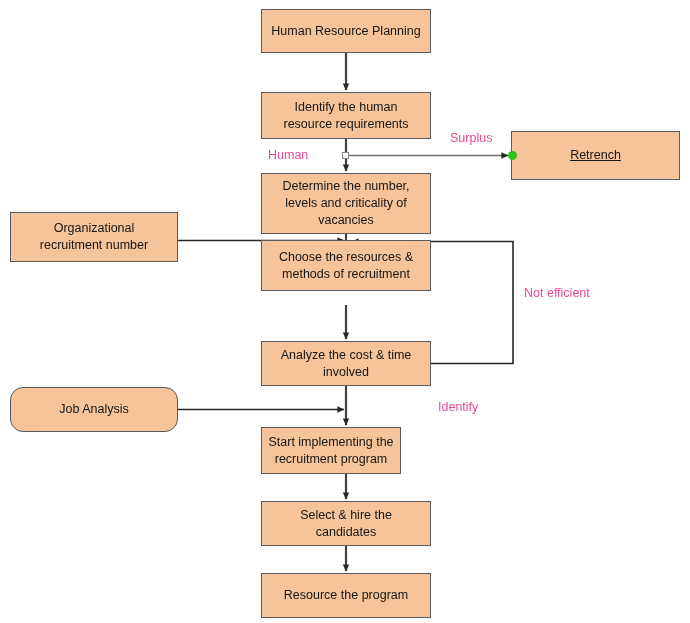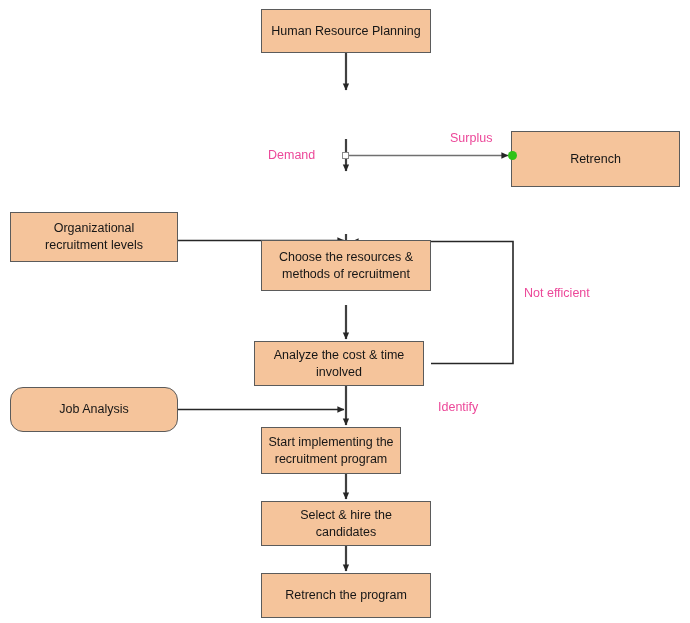--- a/index.html
+++ b/index.html
@@ -119,44 +119,49 @@
       <line x1="346" y1="474" x2="346" y2="499" stroke="#404040" stroke-width="2.2" marker-end="url(#arrowhead)"></line>
     </g>
 
     <g>
       <line x1="346" y1="546" x2="346" y2="571" stroke="#404040" stroke-width="2.2" marker-end="url(#arrowhead)"></line>
     </g>
   </svg>
 
   <div class="node" style="left:261px; top:9px; width:170px; height:44px;">Human Resource Planning</div>
 
+  <div class="node" style="left:261px; top:92px; width:170px; height:47px;">Identify the human
+resource requirements</div>
 
+  <div class="node" style="left:261px; top:173px; width:170px; height:61px;">Determine the number,
+levels and criticality of
+vacancies</div>
 
   <div class="node" style="left:261px; top:240px; width:170px; height:51px;">Choose the resources &amp;
 methods of recruitment</div>
 
-  <div class="node" style="left:254px; top:341px; width:170px; height:45px;">Analyze the cost &amp; time
+  <div class="node" style="left:261px; top:341px; width:170px; height:45px;">Analyze the cost &amp; time
 involved</div>
 
   <div class="node" style="left:261px; top:427px; width:140px; height:47px;">Start implementing the
 recruitment program</div>
 
   <div class="node" style="left:261px; top:501px; width:170px; height:45px;">Select &amp; hire the
 candidates</div>
 
-  <div class="node" style="left:261px; top:573px; width:170px; height:45px;">Retrench the program</div>
+  <div class="node" style="left:261px; top:573px; width:170px; height:45px;">Resource the program</div>
 
-  <div class="node" style="left:511px; top:131px; width:169px; height:56px;">Retrench</div>
+  <div class="node" style="left:511px; top:131px; width:169px; height:49px;text-decoration:underline;">Retrench</div>
 
   <div class="node" style="left:10px; top:212px; width:168px; height:50px;">Organizational
-recruitment levels</div>
+recruitment number</div>
 
   <div class="node" style="left:10px; top:387px; width:168px; height:45px;border-radius:13px;">Job Analysis</div>
 
-  <div class="edge-label" style="left:268px; top:148px;">Demand</div>
+  <div class="edge-label" style="left:268px; top:148px;">Human</div>
 
   <div class="edge-label" style="left:450px; top:131px;">Surplus</div>
 
   <div class="edge-label" style="left:524px; top:286px;">Not efficient</div>
 
   <div class="edge-label" style="left:438px; top:400px;">Identify</div>
 
   <div class="handle-square" style="left:342px; top:152px;"></div>
 
   <div class="handle-dot" style="left:508px; top:151px;"></div>

